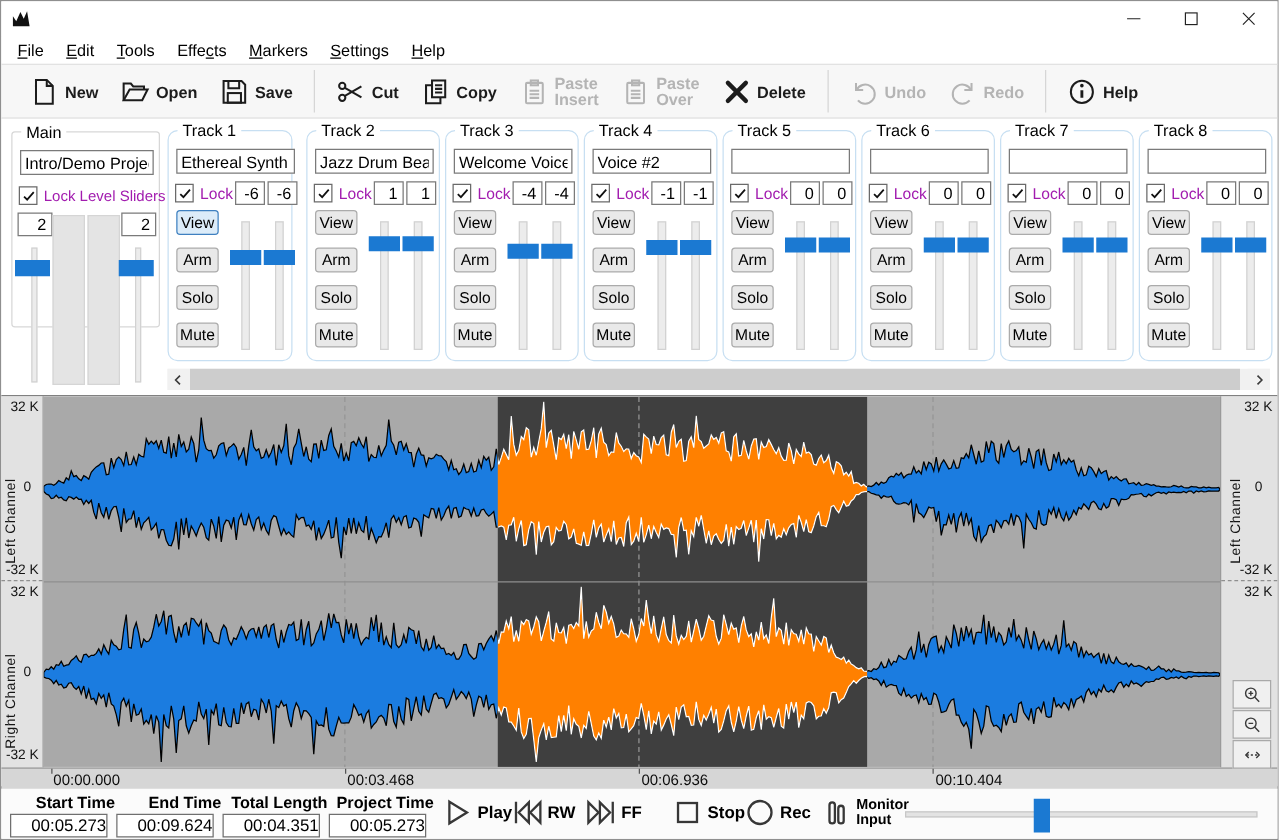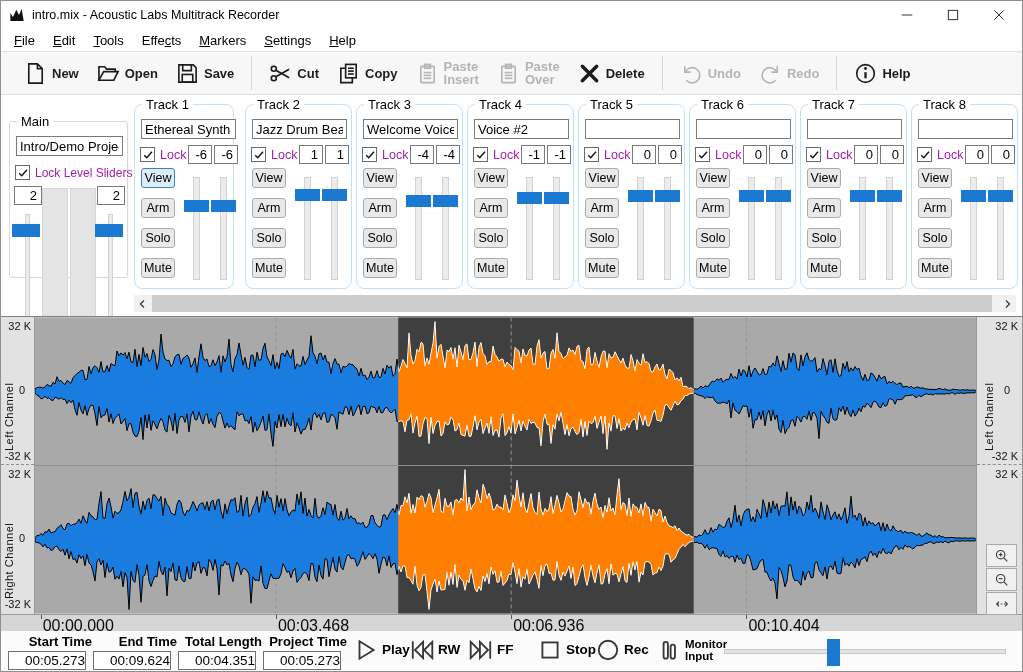--- a/index.html
+++ b/index.html
@@ -48,21 +48,21 @@
   
   .wave-area { position:absolute; top:315px; left:0; right:0; height:315px; border-top:1px solid #808080; border-bottom:2px solid #4a4a4a; background:#d6d6d6; }
   .strip { position:absolute; top:0; height:297px; background:#e2e2e2; }
   .strip-left { left:0; width:34px; border-right:1px solid #9a9a9a; }
   .strip-right { left:975px; width:46px; border-left:1px solid #9a9a9a; }
   .strip .dash-div { position:absolute; left:0; right:0; top:147px; border-top:1px dashed #8f8f8f; }
   .axis-label { position:absolute; font-size:11px; color:#141414; white-space:nowrap; }
   .rot-label { position:absolute; font-size:11px; color:#141414; writing-mode:vertical-rl; transform:rotate(180deg); letter-spacing:0.5px; }
   .plot { position:absolute; left:34px; top:0; width:941px; height:297px; }
   .timeline { position:absolute; left:0; right:0; top:297px; height:18px; background:#d6d6d6; border-top:1px solid #9a9a9a; }
-  .tl-label { position:absolute; top:2px; font-size:16px; color:#0a0a0a; }
+  .tl-label { position:absolute; top:2px; font-size:12px; color:#0a0a0a; }
   .tl-tick { position:absolute; top:0; width:1px; height:4px; background:#555; }
   .zoombtn { position:absolute; left:985px; width:31px; height:23px; background:#f0f0f0; border:1px solid #a9a9a9; display:flex; align-items:center; justify-content:center; color:#3a3a3a; }
 
   
   .bottombar { position:absolute; top:630px; left:0; right:0; height:42px; background:#fbfbfb; }
   .tfield { position:absolute; top:3px; width:90px; text-align:right; }
   .tfield .flabel { font-size:13px; font-weight:bold; color:#000; white-space:nowrap; }
   .tfield .fval { margin:2px auto 0; width:78px; height:19px; border:1px solid #6f6f6f; background:#fff; font-size:13.5px; padding-top:1px; color:#000; }
   .transport { position:absolute; top:6px; display:flex; align-items:center; gap:3px; color:#373737; background:none; border:none; font-family:inherit; }
   .transport .tr-label { font-size:13.5px; font-weight:bold; color:#000; white-space:pre-line; text-align:left; line-height:12px; }
@@ -76,21 +76,20 @@
 <body>
 
 <div class="window">
 
   <div class="titlebar">
     <span class="app-icon" id="app-icon">
         <svg viewBox="0 0 24 24" width="16" height="16" class="icon" fill="none" stroke="currentColor" stroke-width="1.7">
           <path d="M2 21V9l4 6 5-11 4 8 4-9 3 18z" fill="#111" stroke="none"></path>
         </svg>
       </span>
-    <span class="title-text">intro.mix - Acoustic Labs Multitrack Recorder</span>
     <div class="win-controls" id="win-controls">
         <div class="win-btn">
           <svg viewBox="0 0 24 24" width="16" height="16" class="icon" fill="none" stroke="currentColor" stroke-width="1.7">
             <line x1="4" y1="12" x2="20" y2="12" stroke-width="1.4"></line>
           </svg>
         </div>
         <div class="win-btn">
           <svg viewBox="0 0 24 24" width="16" height="16" class="icon" fill="none" stroke="currentColor" stroke-width="1.7">
             <rect x="5" y="5" width="14" height="14" stroke-width="1.4"></rect>
           </svg>
@@ -204,21 +203,21 @@
         <svg viewBox="0 0 24 24" width="23" height="23" class="icon" fill="none" stroke="currentColor" stroke-width="1.7">
           <circle cx="12" cy="12" r="9.2"></circle>
           <line x1="12" y1="10.6" x2="12" y2="17" stroke-width="2.4"></line>
           <circle cx="12" cy="6.8" r="1.5" fill="currentColor" stroke="none"></circle>
         </svg>
         <span class="tlabel">Help</span>
       </button>
     </div>
 
   <div class="tracks-area" id="tracks-area">
-      <div class="gbox main" style="left: 8px; top: 26px; width: 119px; height: 157px;">
+      <div class="gbox main" style="left: 8px; top: 10px; width: 119px; height: 157px;">
         <span class="legend">Main</span>
         <input class="tname" value="Intro/Demo Project" style="width: 107px;">
         <div class="ckrow" style="left: 5px; top: 43px;">
           <div class="ckbox">
             <svg viewBox="0 0 24 24" width="12" height="12" class="icon" fill="none" stroke="currentColor" stroke-width="1.7">
               <path d="M4.5 12.5l5 5L20 5.5" stroke-width="2.8"></path>
             </svg>
           </div>
           <span class="cklabel" style="font-size: 12px;">Lock Level Sliders</span>
         </div>

